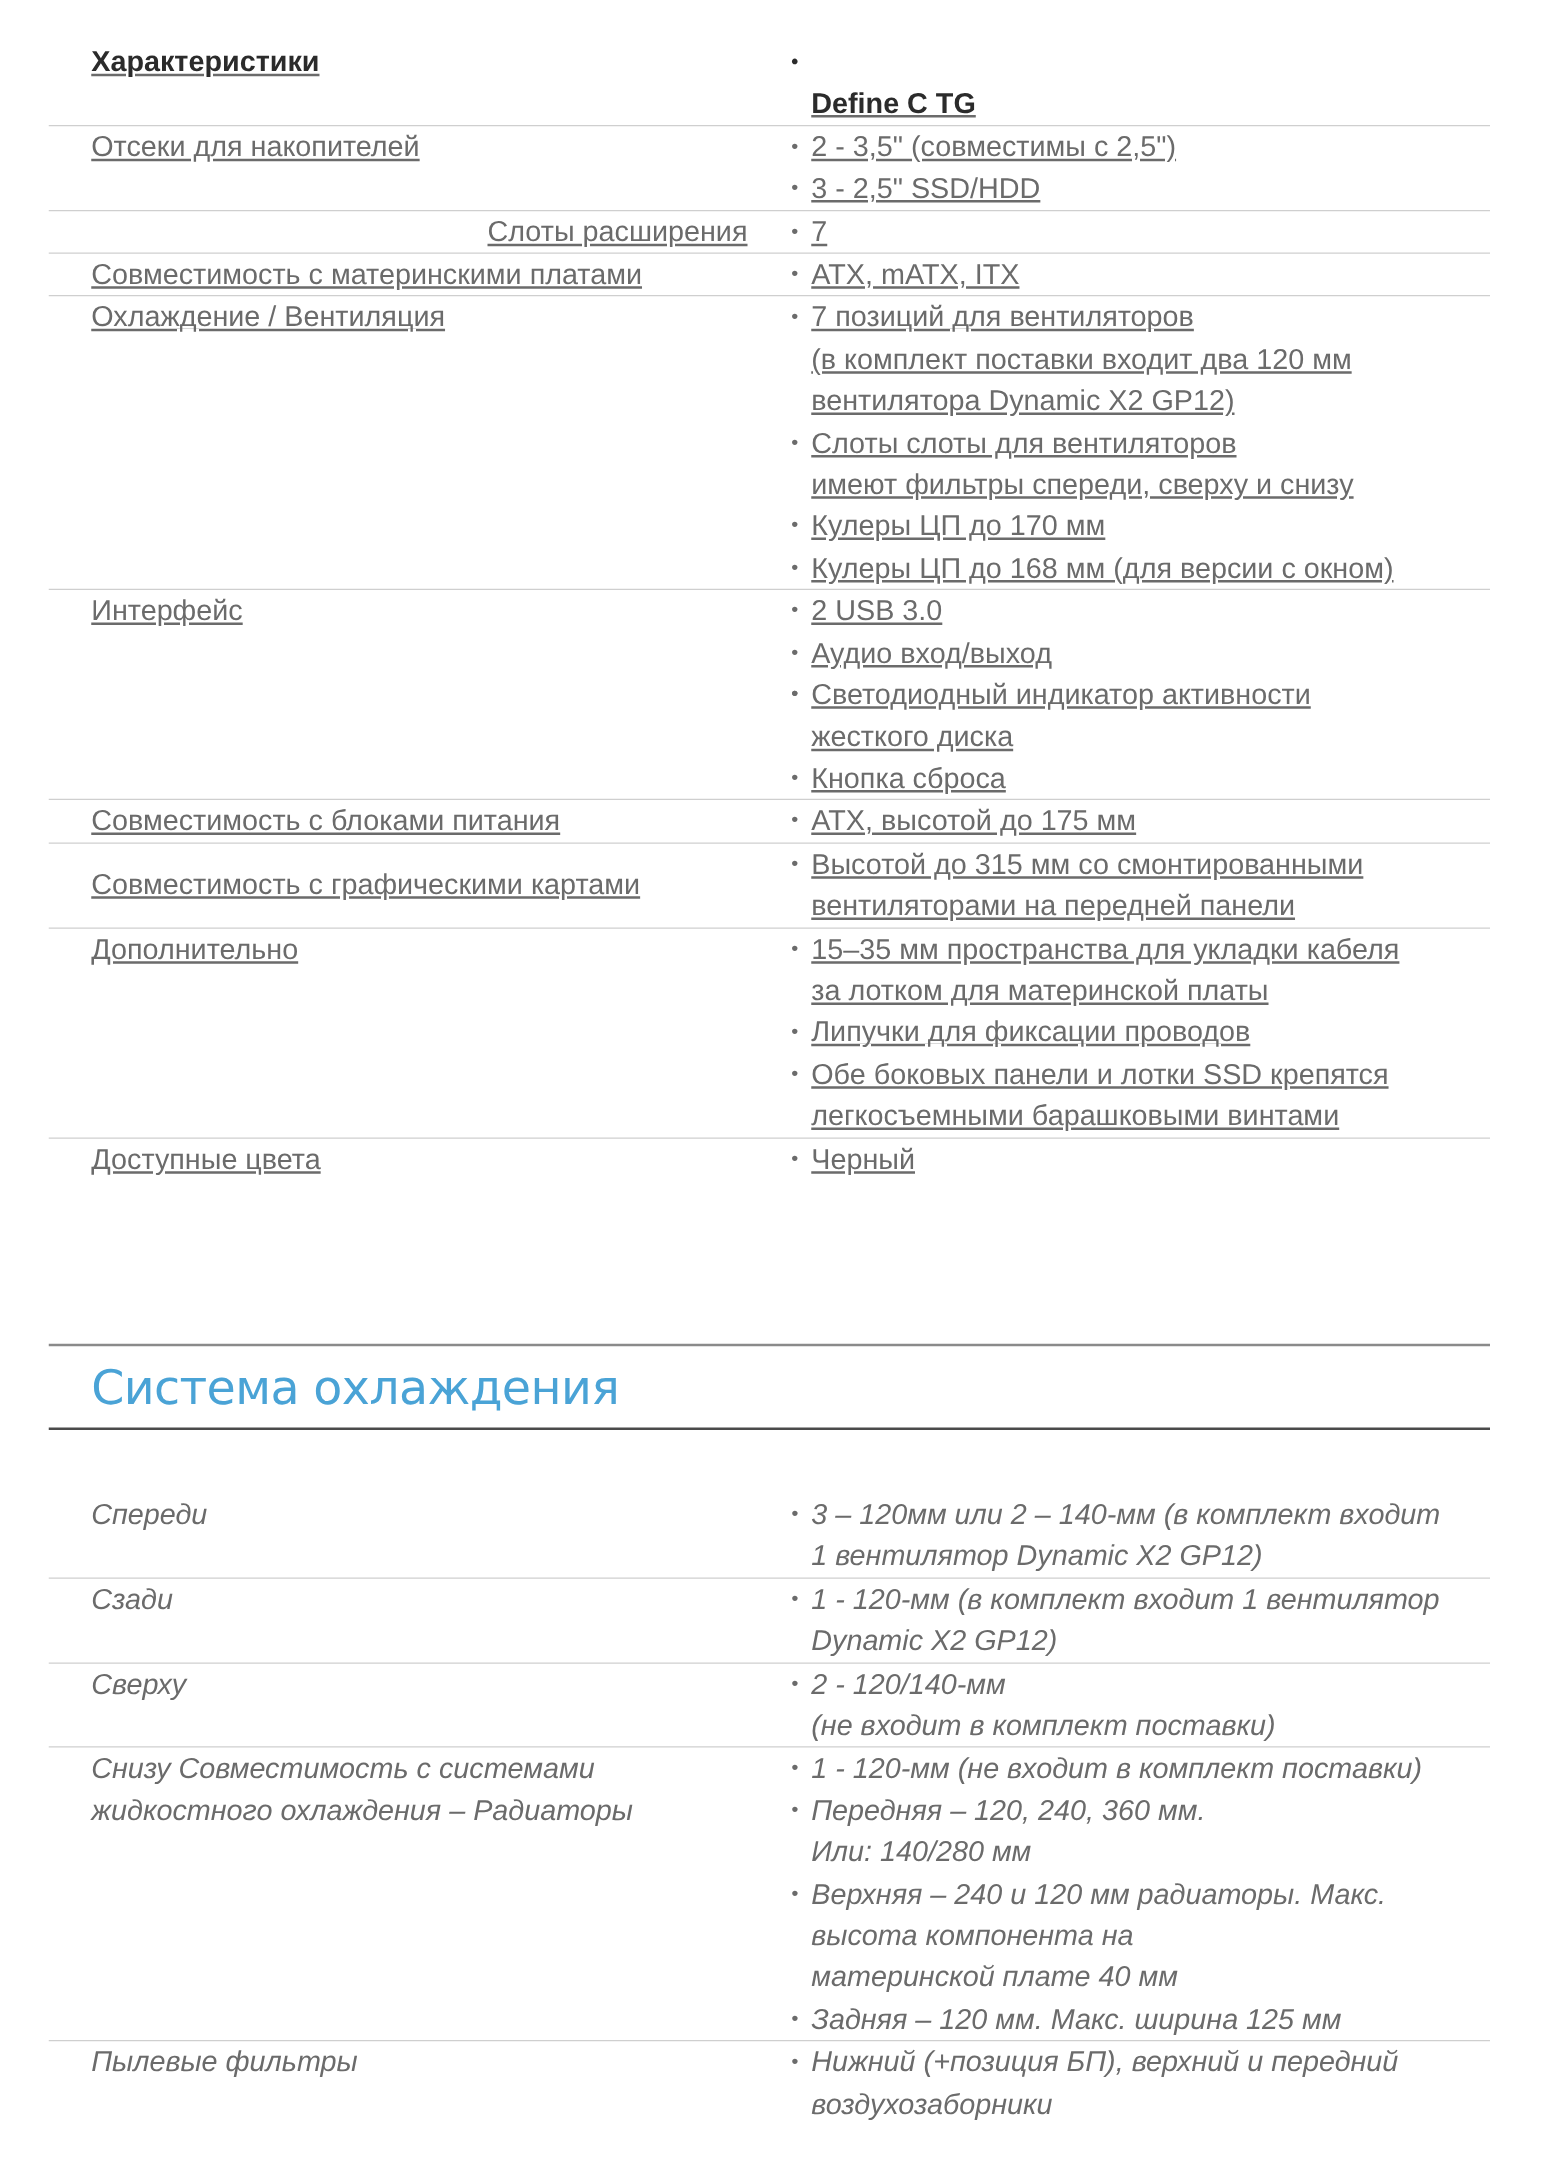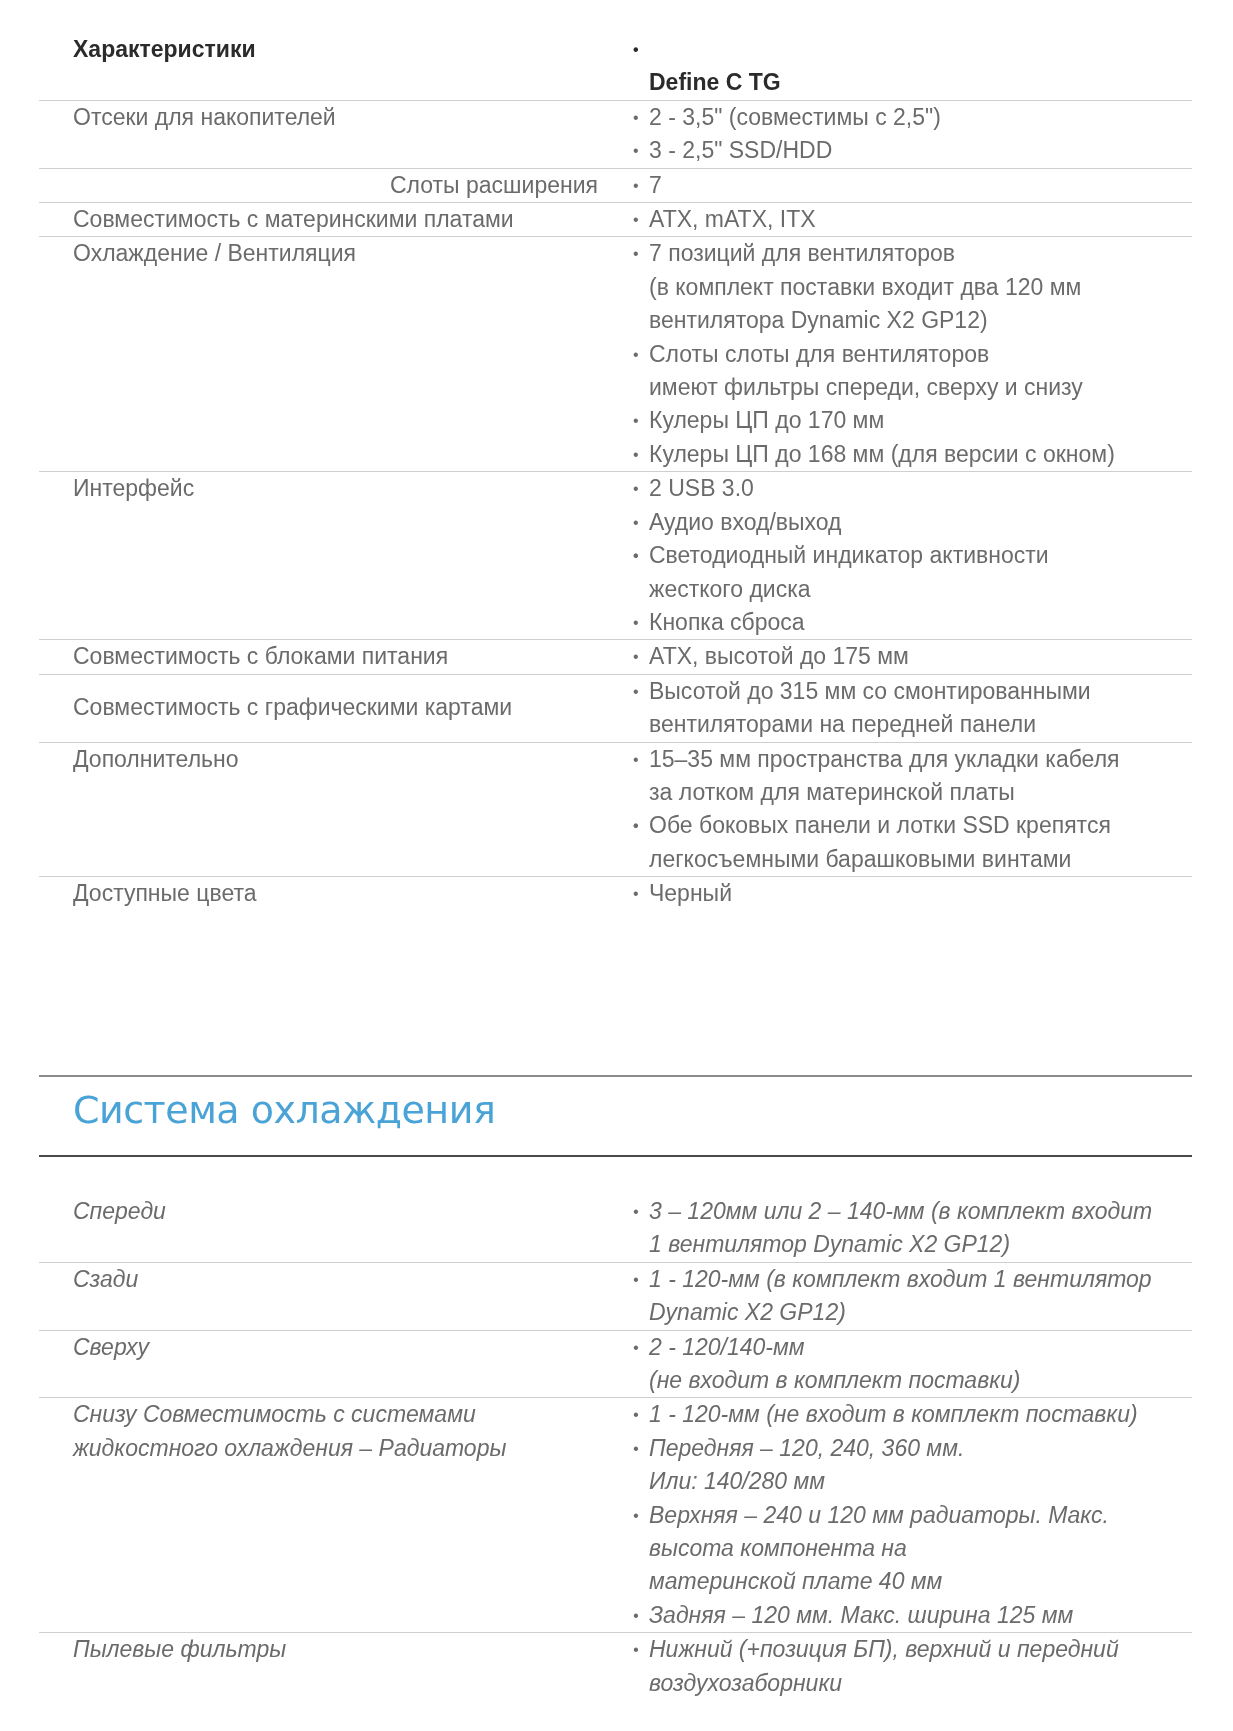--- a/index.html
+++ b/index.html
@@ -63,27 +63,28 @@
     .header-row .value-item {
       color: #2b2b2b;
       font-weight: bold;
     }
     .header-row .value-item .bullet {
       color: #2b2b2b;
     }
     .section1 {
       position: absolute;
       top: 33px;
+      text-decoration: underline;
     }
     .section-title-block {
       position: absolute;
       top: 1075px;
       left: 0;
       width: 1153px;
-      height: 82px;
+      height: 69px;
       border-top: 2.5px solid #8a8a8a;
       border-bottom: 2px solid #4a4a4a;
       box-sizing: border-box;
     }
     .section-title {
       position: absolute;
       left: 34px;
       top: 11px;
       color: #4aa3d6;
       font-size: 38px;
@@ -165,21 +166,21 @@
           <div class="cell-values">
             <div class="value-item"><span class="bullet">•</span><span>Высотой до 315 мм со смонтированными
 вентиляторами на передней панели</span></div>
           </div>
         </div>
         <div class="row">
           <div class="cell-label" style="white-space: pre-line;">Дополнительно</div>
           <div class="cell-values">
             <div class="value-item"><span class="bullet">•</span><span>15–35 мм пространства для укладки кабеля
 за лотком для материнской платы</span></div>
-            <div class="value-item"><span class="bullet">•</span></div>
+            <div class="value-item"><span class="bullet">•</span><span>Липучки для фиксации проводов</span></div>
             <div class="value-item"><span class="bullet">•</span><span>Обе боковых панели и лотки SSD крепятся
 легкосъемными барашковыми винтами</span></div>
           </div>
         </div>
         <div class="row no-border">
           <div class="cell-label" style="white-space: pre-line;">Доступные цвета</div>
           <div class="cell-values">
             <div class="value-item"><span class="bullet">•</span><span>Черный</span></div>
           </div>
         </div>

